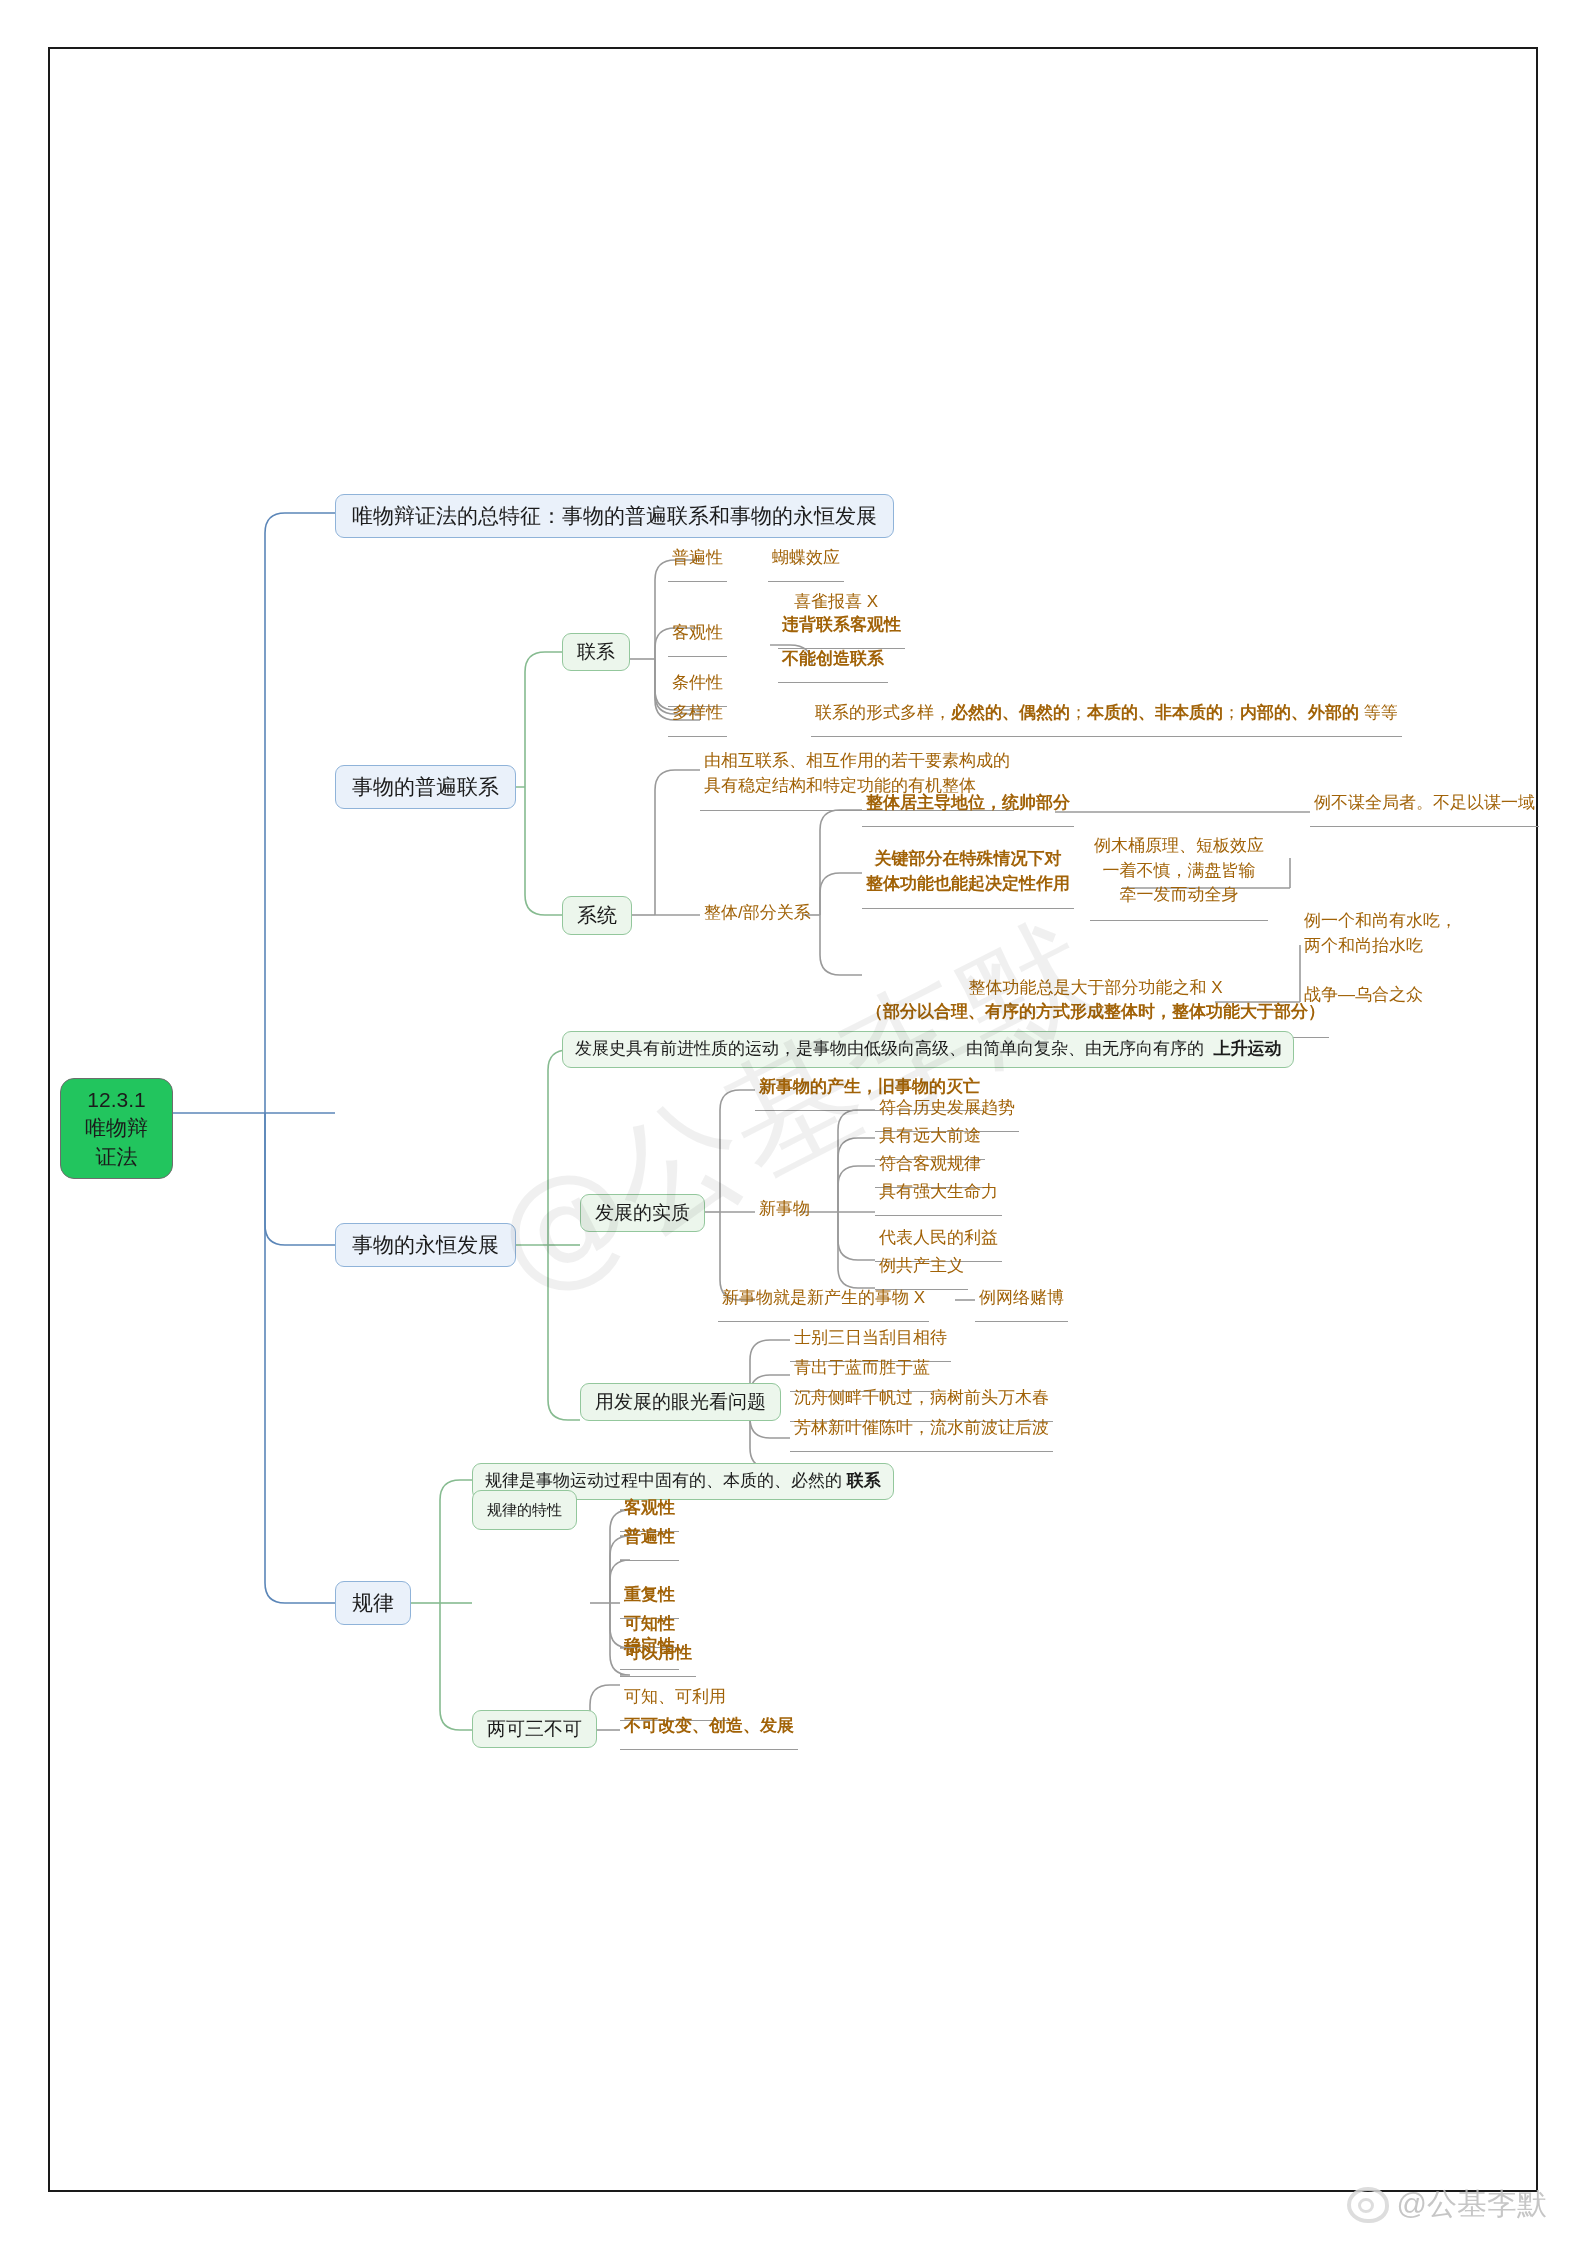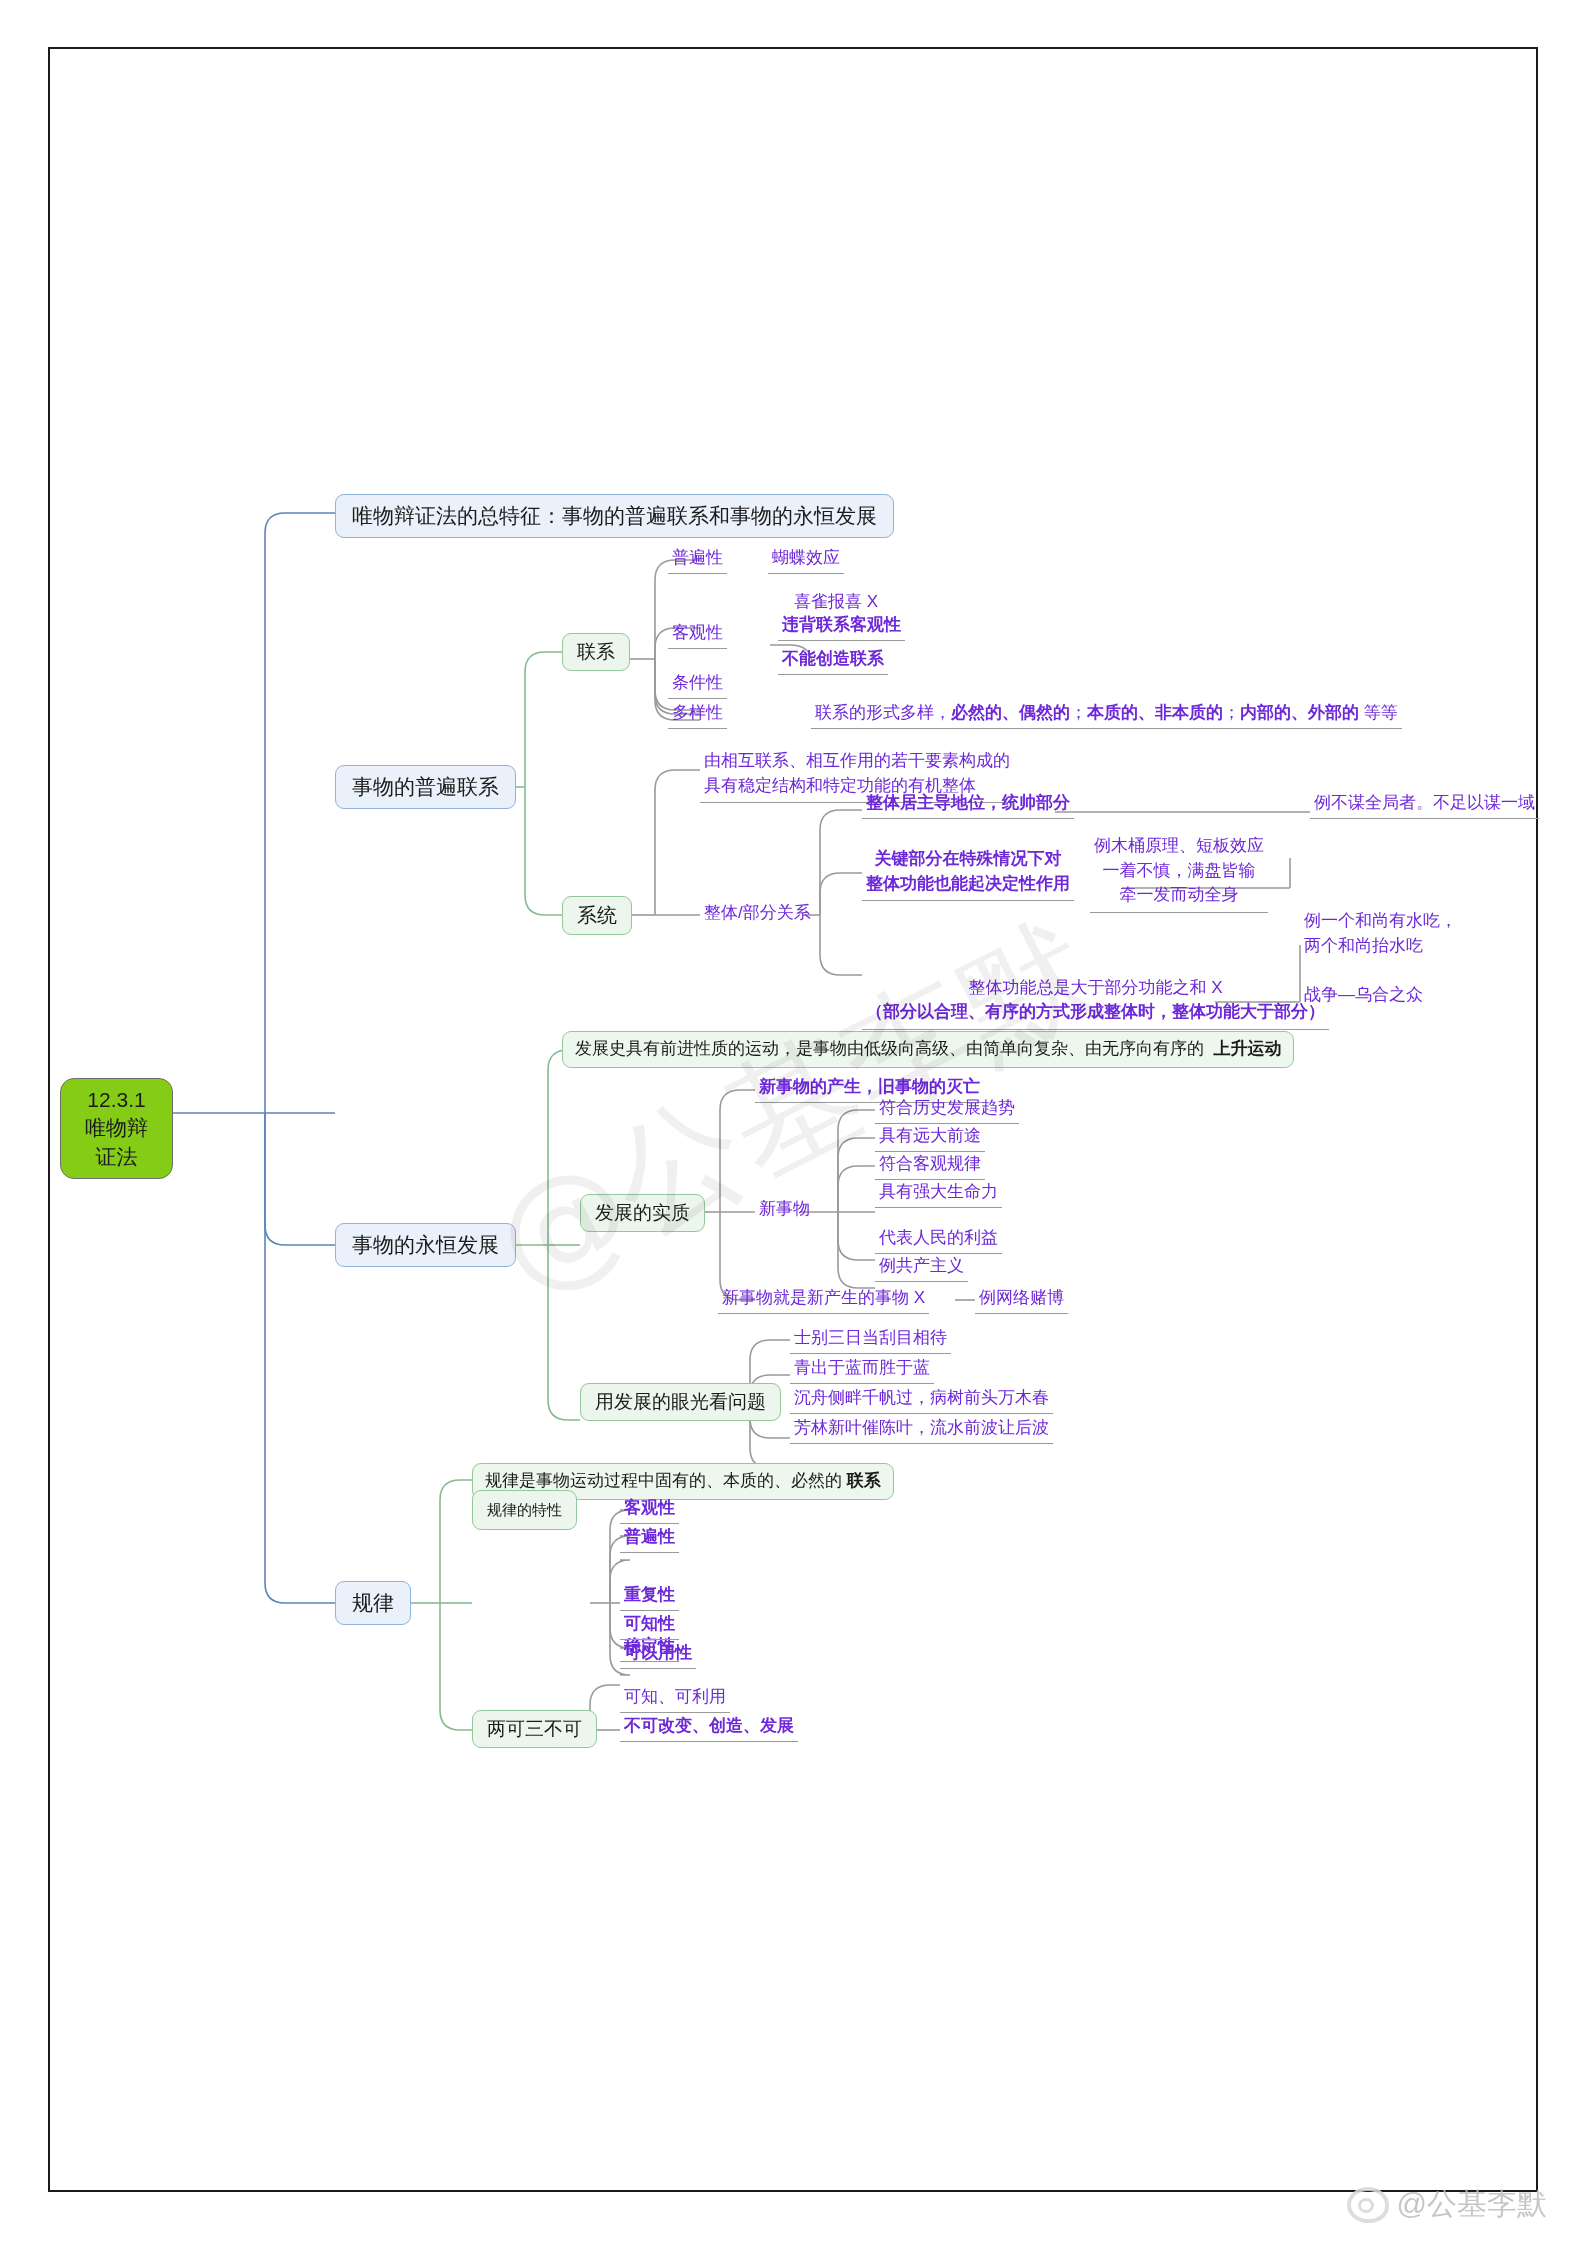--- a/index.html
+++ b/index.html
@@ -30,38 +30,38 @@
   }
   .box{
     border-radius:9px;
     border:1.4px solid #8fb3d9;
     background:#eaf1fa;
     padding:7px 16px;
     display:flex;align-items:center;justify-content:center;
     font-size:21px;
   }
   .box.root{
-    background:#84cc16;border:1.5px solid #6d6d6d;
+    background:#22c55e;border:1.5px solid #6d6d6d;
     border-radius:14px;text-align:center;white-space:pre-line;
     flex-direction:column;font-size:21px;line-height:1.35;
   }
   .box.green{
     border:1.4px solid #93c79c;
     background:#ecf6ec;
   }
   .box.banner{
     border:1.4px solid #93c79c;background:#eef7ee;
     font-size:17px;padding:6px 12px;
   }
   
   .leaf{
     position:absolute;
-    font-size:17px;color:#6d28d9;
+    font-size:17px;color:#a16207;
     border-bottom:1.2px solid #9a9a9a;
-    padding:1px 4px 4px 4px;
+    padding:1px 4px 12px 4px;
     white-space:nowrap;
     box-sizing:border-box;
   }
   .leaf.nb{border-bottom:none;}
   .leaf.multi{white-space:pre-line;line-height:1.45;}
   .b{font-weight:bold;}
   .ctr{text-align:center;}
 
   
   #wm-center{

